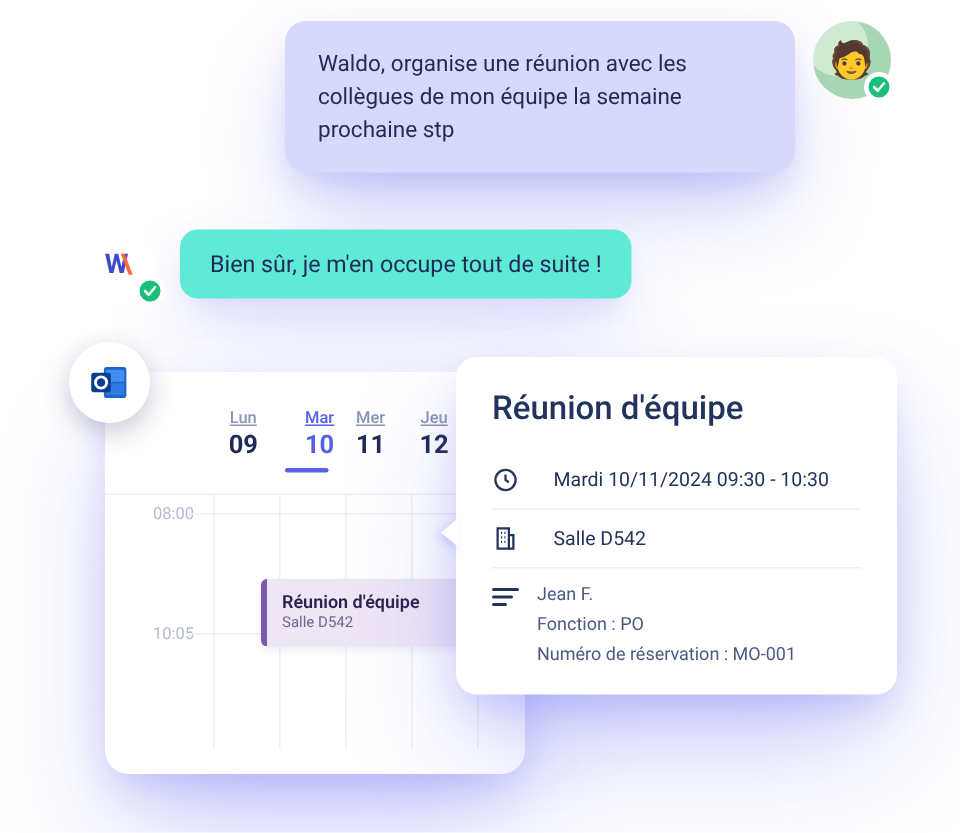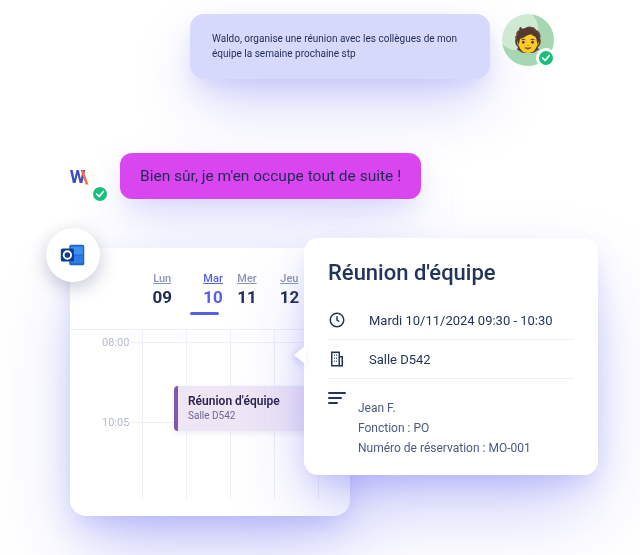--- a/index.html
+++ b/index.html
@@ -15,26 +15,26 @@
   
   .user-row {
     position: absolute;
     top: 14px;
     left: 190px;
     display: flex;
     align-items: flex-start;
     gap: 12px;
   }
   .user-bubble {
-    width: 300px;
+    width: 340px;
     background: #d6d9fb;
     color: #1f2a56;
     border-radius: 14px;
     padding: 18px 22px;
-    font-size: 10px;
+    font-size: 15px;
     line-height: 1.45;
     box-shadow: 0 30px 60px -10px rgba(99,102,241,.35),
                 0 10px 24px -6px rgba(99,102,241,.25);
   }
   .avatar-wrap { position: relative; width: 52px; height: 52px; }
   .avatar {
     width: 52px; height: 52px; border-radius: 50%;
     background: radial-gradient(circle at 30% 30%, #cfe9d3 0 40%, #a7d6b3 41% 100%);
     display: flex; align-items: center; justify-content: center;
     font-size: 24px;
@@ -68,21 +68,21 @@
   .hex .w1 { color: #3e4ac8; }
   .hex .w2 { color: #ff6a3d; margin-left: -3px; }
   .hex-dot {
     position: absolute; right: -4px; bottom: 0px;
     width: 20px; height: 20px; border-radius: 50%;
     background: #18c07a; border: 3px solid #fff;
     display: flex; align-items: center; justify-content: center;
   }
   .hex-dot svg { width: 10px; height: 10px; }
   .bot-bubble {
-    background: #d946ef;
+    background: #5eead4;
     color: #1f2a56;
     border-radius: 12px;
     padding: 14px 20px;
     font-size: 15.5px;
     box-shadow: 0 30px 60px -10px rgba(99,102,241,.30),
                 0 10px 24px -6px rgba(99,102,241,.22);
   }
 
   
   .calendar-card {
@@ -165,21 +165,21 @@
     border-bottom: 1px solid #eef0f7;
     font-size: 13px;
   }
   .d-row:last-of-type { border-bottom: none; }
   .d-row svg, .d-row .ico { width: 18px; height: 18px; flex: 0 0 18px; color: #23345c; }
   .d-block {
     padding-top: 10px;
     display: flex; gap: 12px;
     font-size: 12px; color: #4a5a80;
   }
-  .d-block .lines { display: flex; flex-direction: column; gap: 6px; margin-top: 12px; }
+  .d-block .lines { display: flex; flex-direction: column; gap: 6px; }
   .ico-lines {
     display: inline-block; width: 18px; height: 12px; position: relative; flex: 0 0 18px; margin-top: 3px;
   }
   .ico-lines::before, .ico-lines::after, .ico-lines span {
     content: ""; position: absolute; left: 0; height: 2px; background: #23345c; border-radius: 1px;
   }
   .ico-lines::before { top: 0; width: 18px; }
   .ico-lines span    { top: 5px; width: 14px; display: block; }
   .ico-lines::after  { top: 10px; width: 10px; }
 

